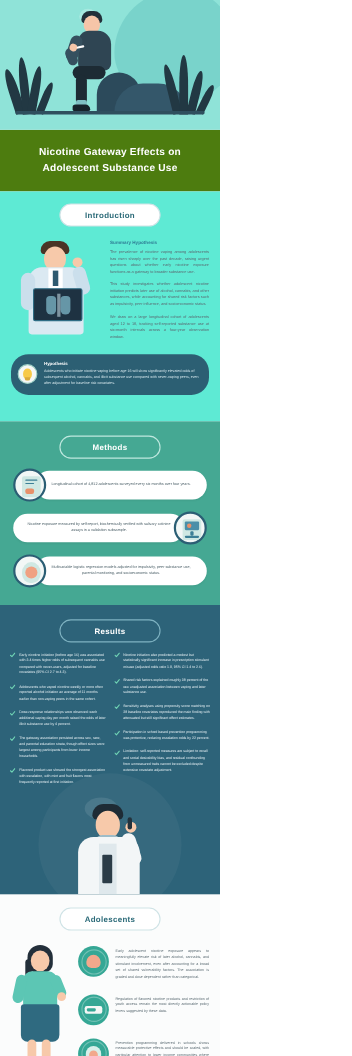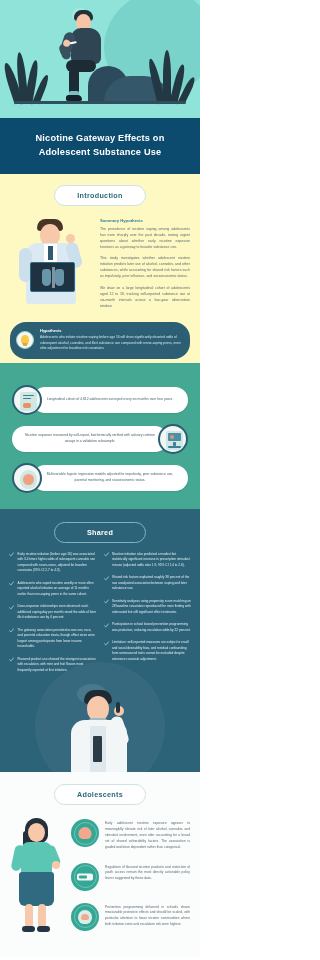--- a/index.html
+++ b/index.html
@@ -67,21 +67,21 @@
   .fig .shoe { position: absolute; left: 6px; top: 85px; width: 16px; height: 6px; background: #16222b; border-radius: 3px 5px 2px 2px; }
   .leaf {
     position: absolute; bottom: 14px;
     background: #223843;
     border-radius: 50% 50% 0 0;
   }
   .smoke { position: absolute; left: 72px; top: 8px; width: 16px; height: 14px; background: rgba(255,255,255,.22); border-radius: 50%; }
 
   
   .title-band {
-    background: #0c4a6e;
+    background: #4d7c0f;
     padding: 13px 12px 14px;
     text-align: center;
   }
   .title-band h1 {
     color: #ffffff;
     font-size: 9.2px;
     font-weight: bold;
     line-height: 1.55;
     letter-spacing: .2px;
   }
@@ -109,22 +109,22 @@
     background: transparent;
   }
   .pill.ondark {
     border: 1.2px solid #7fb3c2;
     color: #ffffff;
     background: transparent;
   }
 
   
   .intro {
-    background: #fef9c3;
-    padding: 11px 0 4px;
+    background: #5eead4;
+    padding: 11px 0 24px;
     position: relative;
   }
   .intro-body {
     display: flex;
     gap: 6px;
     padding: 10px 10px 0 6px;
   }
   .intro-art {
     flex: 0 0 88px;
     position: relative;
@@ -433,20 +433,21 @@
         <div class="bulb-base"></div>
       </div>
       <div class="callout-text">
         <h4>Hypothesis</h4>
         <p>Adolescents who initiate nicotine vaping before age 16 will show significantly elevated odds of subsequent alcohol, cannabis, and illicit substance use compared with never-vaping peers, even after adjustment for baseline risk covariates.</p>
       </div>
     </div>
   </div>
 
   <div class="methods">
+    <div class="pill onteal">Methods</div>
 
     <div class="m-row">
       <div class="m-badge">
         <div class="sq"></div>
         <div class="bar" style="left:9px; top:8px;  width:11px; height:1.6px;"></div>
         <div class="bar" style="left:9px; top:11px; width:8px;  height:1.6px;"></div>
         <div class="dot" style="left:9px; top:16px; width:8px;  height:5px;"></div>
       </div>
       <div class="m-card">
         <p>Longitudinal cohort of 4,812 adolescents surveyed every six months over four years.</p>
@@ -472,21 +473,21 @@
         <div class="dot" style="left:9px; top:9px; width:11px; height:11px; border-radius:6px; background:#f0a182;"></div>
       </div>
       <div class="m-card">
         <p>Multivariable logistic regression models adjusted for impulsivity, peer substance use, parental monitoring, and socioeconomic status.</p>
       </div>
     </div>
   </div>
 
   <div class="results">
     <div class="res-blob"></div>
-    <div class="pill ondark">Shared</div>
+    <div class="pill ondark">Results</div>
 
     <div class="res-cols">
       <div class="res-col">
         <div class="res-item">
           <span class="chk">
               <svg viewBox="0 0 10 10">
                 <path d="M1 5.4 L3.7 8 L9 1.6" stroke="#6fd3b4" stroke-width="2" fill="none" stroke-linecap="round" stroke-linejoin="round"></path>
               </svg>
             </span>
           <p>Early nicotine initiation (before age 16) was associated with 3.4 times higher odds of subsequent cannabis use compared with never-users, adjusted for baseline covariates (95% CI 2.7 to 4.3).</p>

